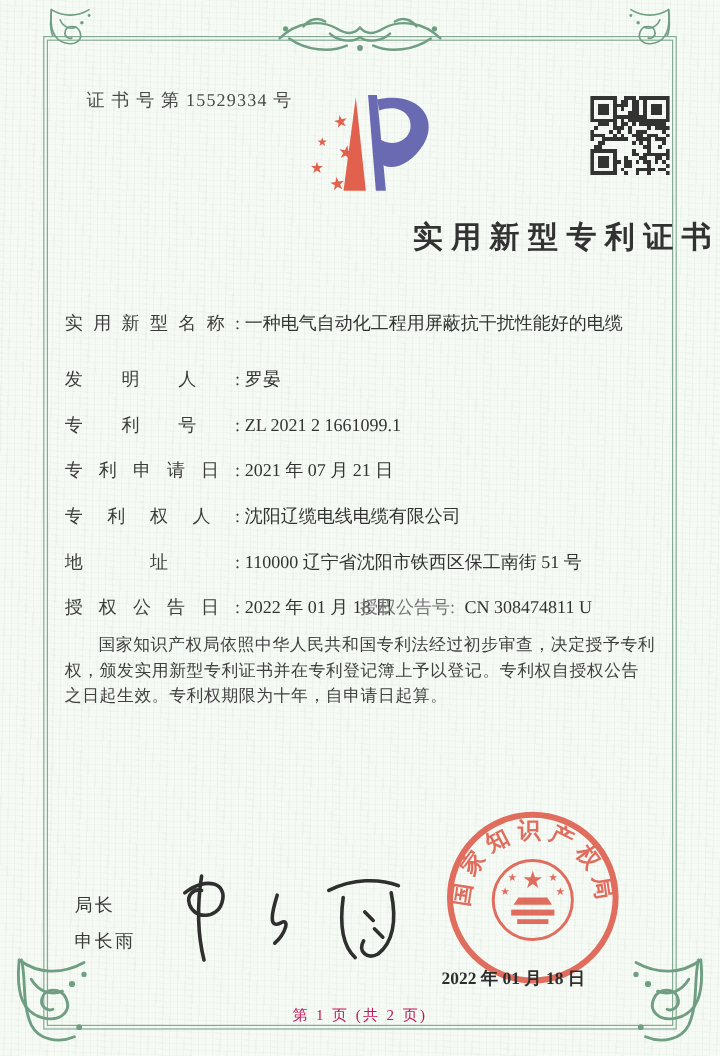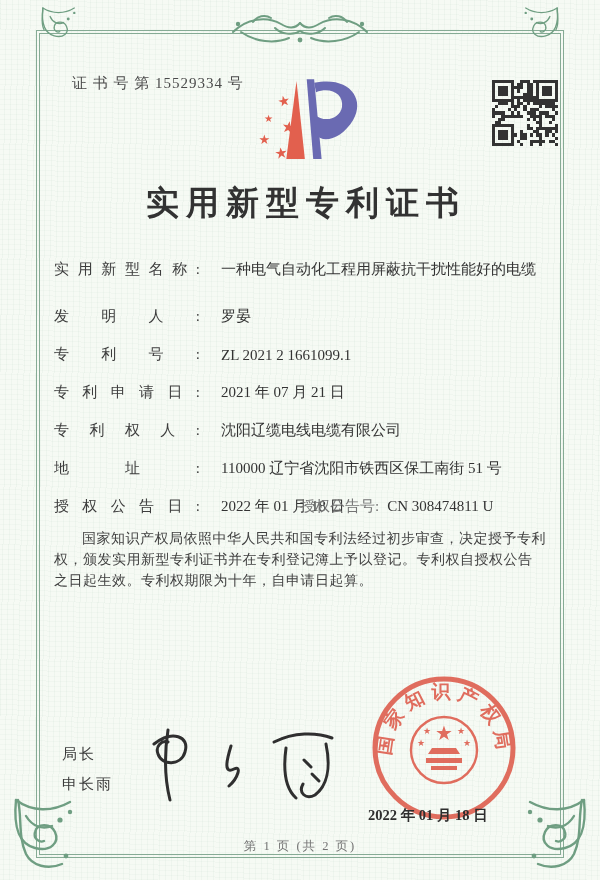--- a/index.html
+++ b/index.html
@@ -23,44 +23,44 @@
   .c-tl{left:38px;top:2px;width:52px;height:52px;transform:scaleY(-1);}
   .c-tr{right:38px;top:2px;width:52px;height:52px;transform:scale(-1,-1);}
   .c-bl{left:8px;bottom:6px;width:86px;height:82px;}
   .c-br{right:8px;bottom:6px;width:86px;height:82px;transform:scaleX(-1);}
   .garland{left:50%;top:10px;transform:translateX(-50%);}
   
   .cert-no{left:72px;top:74px;font-size:15px;letter-spacing:1px;color:#4a4a4a;}
   .logo{left:238px;top:73px;width:130px;height:94px;}
   .qr{left:492px;top:80px;width:66px;height:66px;}
   .title{
-    left:12px;right:0;top:181px;text-align:center;
-    font-size:33px;font-weight:600;letter-spacing:7px;color:#323232;
+    left:12px;right:0;top:181px;text-align:right;
+    font-size:25px;font-weight:600;letter-spacing:7px;color:#323232;
   }
   .frow{position:absolute;left:54px;width:492px;font-size:15px;white-space:nowrap;}
   .frow .lbl{
     display:inline-block;width:146px;vertical-align:bottom;
     text-align:justify;text-align-last:justify;color:#3d3d3d;
   }
-  .frow .val{margin-left:21px;color:#333;text-align:right;}
+  .frow .val{margin-left:4px;color:#333;text-align:right;}
   .frow .grp2{position:absolute;left:246px;top:0;}
   .frow .lbl2{color:#737373;}
   .frow .val2{margin-left:8px;color:#333;}
   .r1{top:260px;} .r2{top:307px;} .r3{top:345px;} .r4{top:383px;}
   .r5{top:421px;} .r6{top:459px;} .r7{top:497px;}
   
   .paras{left:54px;top:528px;width:492px;font-size:14px;line-height:1.5;color:#414141;}
   .paras p{margin:0 0 2px 0;text-indent:2em;letter-spacing:.5px;}
   
   .director-title{left:62px;top:745px;font-size:15px;letter-spacing:2px;}
   .director-name{left:62px;top:775px;font-size:15px;letter-spacing:2px;}
   .signature{left:128px;top:720px;width:210px;height:88px;}
   .seal{left:368px;top:672px;width:152px;height:152px;}
   .seal-date{left:368px;top:806px;width:150px;font-size:14.5px;color:#2e2e2e;font-weight:600;white-space:nowrap;}
-  .footer-page{left:0;right:0;top:838px;text-align:center;font-size:12.5px;color:#737373;letter-spacing:2px;}
+  .footer-page{left:0;right:0;top:838px;text-align:center;font-size:12.5px;color:#be185d;letter-spacing:2px;}
 </style>
 </head>
 <body>
 
 <div class="frame"></div>
 
 <div class="corner c-tl abs">
   <svg viewBox="0 0 86 82" width="100%" height="100%" fill="none" stroke="#6f9e82" stroke-width="2.2" stroke-linecap="round">
     <path d="M8,74 C5,46 12,32 27,28 C42,24 52,33 47,44 C43,53 29,53 27,44 C25,37 32,33 36,35"></path>
     <path d="M8,74 C24,64 44,64 60,74"></path>

